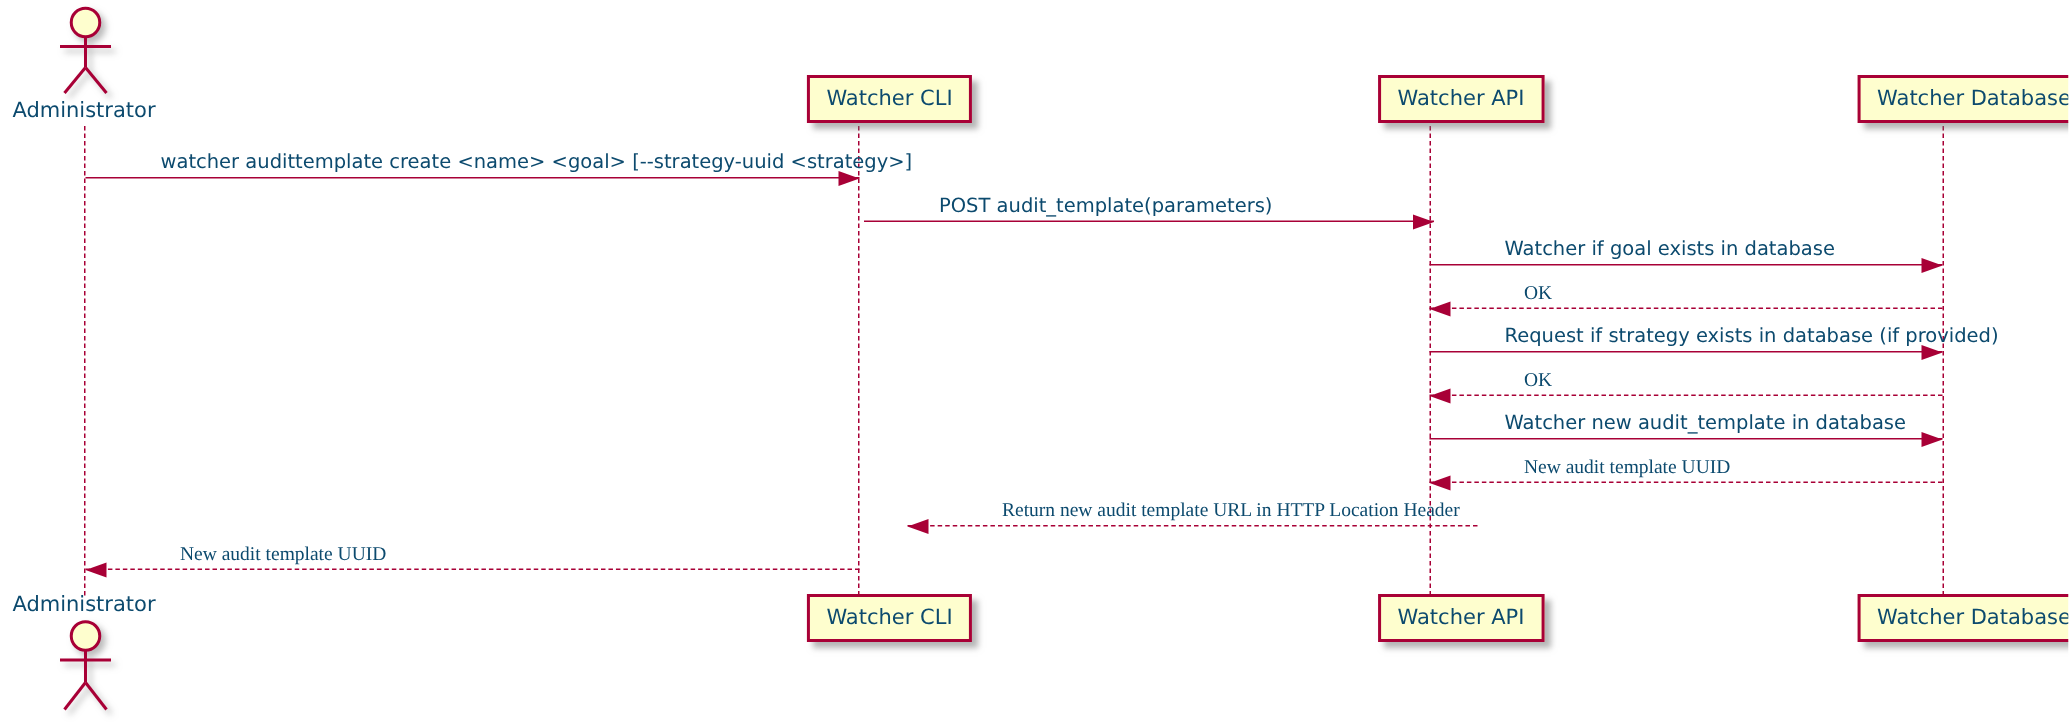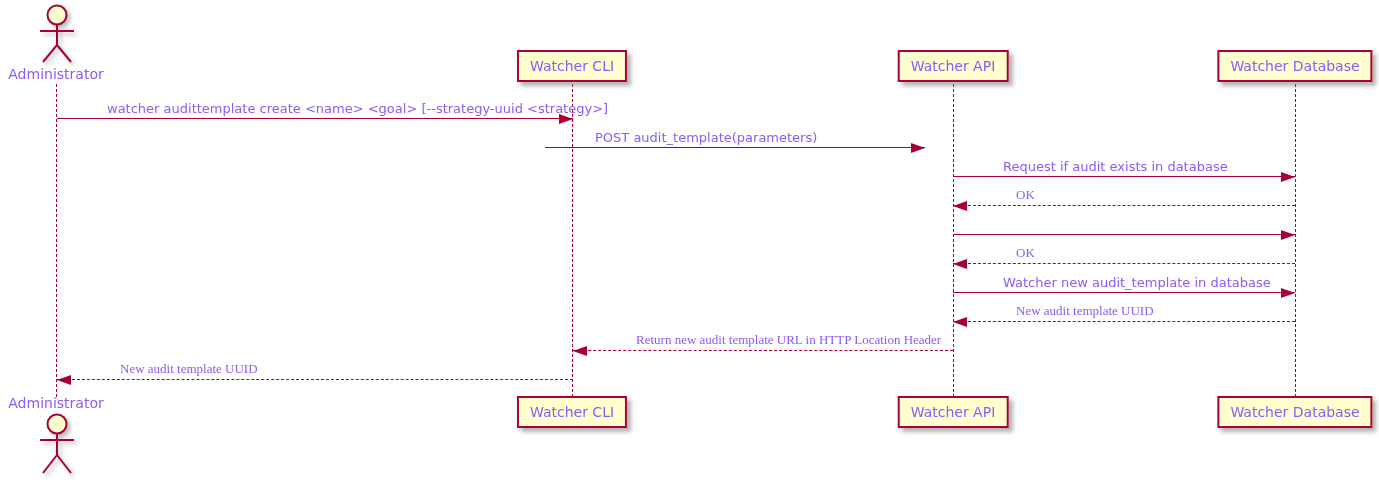--- a/index.html
+++ b/index.html
@@ -1,35 +1,36 @@
 <!DOCTYPE html>
 <html><head>
 <meta charset="utf-8">
 <style>
   html,body{margin:0;padding:0;background:#ffffff;}
   #diagram{
     position:relative;
     width:1379px;height:483px;
     background:#ffffff;
     font-family:"DejaVu Sans","Liberation Sans",sans-serif;
-    color:#8b5cf6;
+    color:#0c4a6e;
     overflow:hidden;
   }
   
   .lifeline{
     position:absolute;top:84px;height:313px;width:0;
     border-left:1px dashed #A80036;
   }
   
   .pbox{
     position:absolute;height:28px;line-height:28px;
     transform:translateX(-50%);
     background:#FEFECE;border:2px solid #A80036;
     padding:0 11px;font-size:14px;white-space:nowrap;
     box-shadow:4px 4px 4px rgba(120,120,120,0.55);
+    margin-left:21px;
   }
   .row-top{top:50px;}
   .row-bottom{top:396px;}
   
   .actor-label{
     position:absolute;transform:translateX(-50%);
     font-size:14px;white-space:nowrap;
   }
   .actor-figure{position:absolute;filter:drop-shadow(3px 3px 2px rgba(120,120,120,0.5));}
   
@@ -73,55 +74,56 @@
 
   <div class="pbox row-top" style="left:572px">Watcher CLI</div>
   <div class="pbox row-top" style="left:953px">Watcher API</div>
   <div class="pbox row-top" style="left:1295px">Watcher Database</div>
 
   <div class="msg solid dir-right" style="left:57px;top:101px;width:516px">
     <span class="msg-label">watcher audittemplate create &lt;name&gt; &lt;goal&gt; [--strategy-uuid &lt;strategy&gt;]</span>
     <div class="msg-line"></div>
   </div>
 
-  <div class="msg solid dir-right" style="left:545px;top:130px;width:380px">
+  <div class="msg solid dir-right" style="left:576px;top:130px;width:380px">
     <span class="msg-label">POST audit_template(parameters)</span>
     <div class="msg-line"></div>
   </div>
 
   <div class="msg solid dir-right" style="left:953px;top:159px;width:342px">
-    <span class="msg-label">Request if audit exists in database</span>
+    <span class="msg-label">Watcher if goal exists in database</span>
     <div class="msg-line"></div>
   </div>
 
   <div class="msg dashed dir-left" style="left:953px;top:188px;width:342px">
     <span class="msg-label">OK</span>
     <div class="msg-line"></div>
   </div>
 
   <div class="msg solid dir-right" style="left:953px;top:217px;width:342px">
+    <span class="msg-label">Request if strategy exists in database (if provided)</span>
     <div class="msg-line"></div>
   </div>
 
   <div class="msg dashed dir-left" style="left:953px;top:246px;width:342px">
     <span class="msg-label">OK</span>
     <div class="msg-line"></div>
   </div>
 
   <div class="msg solid dir-right" style="left:953px;top:275px;width:342px">
     <span class="msg-label">Watcher new audit_template in database</span>
     <div class="msg-line"></div>
   </div>
 
   <div class="msg dashed dir-left" style="left:953px;top:304px;width:342px">
     <span class="msg-label">New audit template UUID</span>
     <div class="msg-line"></div>
   </div>
 
-  <div class="msg dashed dir-left" style="left:573px;top:333px;width:380px">
+  <div class="msg dashed dir-left" style="left:605px;top:333px;width:380px">
     <span class="msg-label">Return new audit template URL in HTTP Location Header</span>
     <div class="msg-line"></div>
   </div>
 
   <div class="msg dashed dir-left" style="left:57px;top:362px;width:516px">
     <span class="msg-label">New audit template UUID</span>
     <div class="msg-line"></div>
   </div>
 
   <div class="pbox row-bottom" style="left:572px">Watcher CLI</div>

